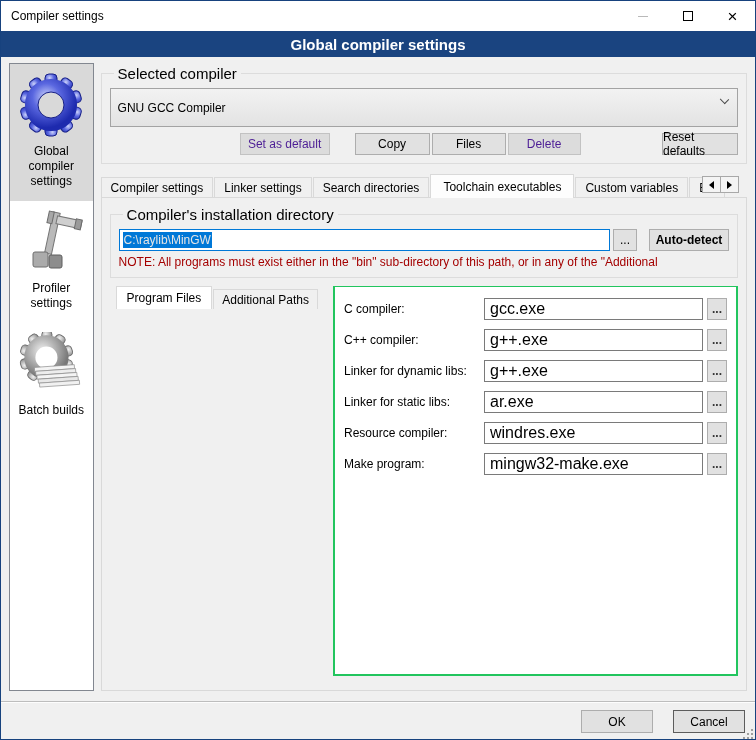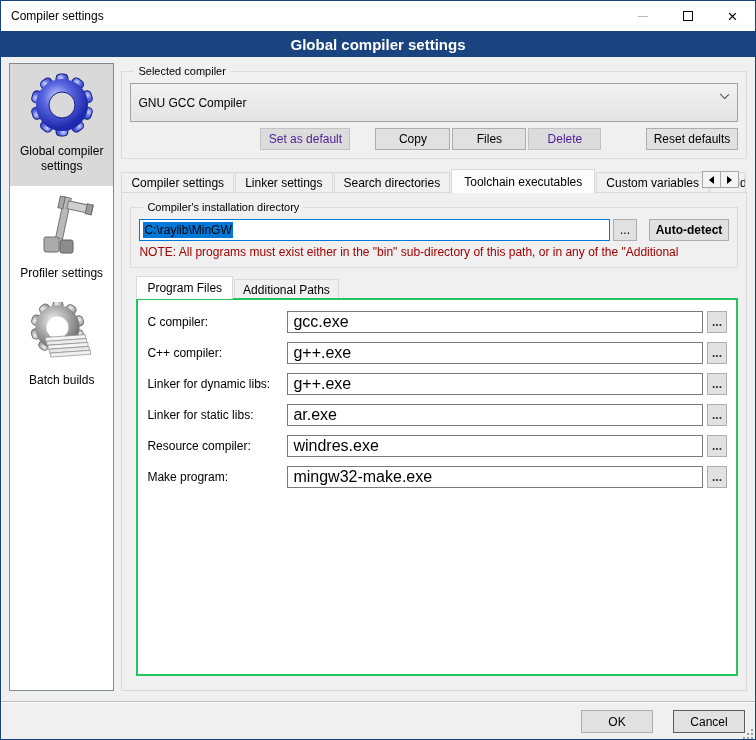--- a/index.html
+++ b/index.html
@@ -23,57 +23,57 @@
   .sidebar { width:127px; background:#fff; border:1px solid #828790; margin-right:7px; display:flex; flex-direction:column; overflow:hidden; }
   .side-item { display:flex; flex-direction:column; align-items:center; padding:9px 2px 12px 2px; cursor:default; }
   .side-item.selected { background:#d9d9d9; }
   .side-item .icon { width:64px; height:64px; }
   .side-label { margin-top:7px; text-align:center; line-height:1.25; }
 
   .main { flex:1; display:flex; flex-direction:column; }
 
   
   fieldset { border:1px solid #dcdcdc; padding:6px 8px 8px 8px; }
-  legend { padding:0 4px; margin-left:4px; font-size:11px; }
+  legend { padding:0 4px; margin-left:4px; font-size:15px; }
 
   .fs-compiler { margin-top:2px; flex:0 0 auto; }
   .combo { height:39px; background:linear-gradient(#f2f2f2,#e3e3e3); border:1px solid #a3a3a3; display:flex; align-items:center; padding:0 7px; position:relative; }
   .combo .chev { position:absolute; right:9px; top:7px; width:7px; height:7px; border-right:1.4px solid #4a4a4a; border-bottom:1.4px solid #4a4a4a; transform:rotate(45deg) scale(1,0.9); }
   .btn { height:22px; background:#e1e1e1; border:1px solid #adadad; display:flex; align-items:center; justify-content:center; font-size:12px; cursor:default; }
   .btn.disabled { background:#dcdcdc; border-color:#c2c2c2; color:#4c1d95; }
   .cmp-btn-row { display:flex; margin-top:6px; align-items:center; }
   .b-setdef { width:90px; margin-left:130px; }
   .b-copy { width:75px; margin-left:25px; }
   .b-rename { width:74px; margin-left:2px; }
   .b-delete { width:73px; margin-left:2px; }
-  .b-reset { width:92px; margin-left:auto; }
+  .b-reset { width:76px; margin-left:auto; }
 
   
   .tabstrip { margin-top:10px; height:24px; display:flex; align-items:flex-end; position:relative; flex:0 0 auto; overflow:hidden; }
   .tab { height:21px; padding:0 9px; background:#f0f0f0; border:1px solid #d9d9d9; border-bottom:none; display:flex; align-items:center; white-space:nowrap; margin-right:1px; cursor:default; flex:0 0 auto; }
   .tab.active { height:24px; background:#fdfdfd; position:relative; z-index:3; padding:0 12px; }
   .tab.clipped { max-width:36px; overflow:hidden; }
   .tab-arrows { position:absolute; right:8px; top:2px; display:flex; z-index:4; }
   .tab-arrow { width:19px; height:17px; background:#f4f4f4; border:1px solid #a8a8a8; display:flex; align-items:center; justify-content:center; }
   .tab-arrow + .tab-arrow { margin-left:-1px; }
   .tri-l { width:0; height:0; border-top:4px solid transparent; border-bottom:4px solid transparent; border-right:5px solid #000; }
   .tri-r { width:0; height:0; border-top:4px solid transparent; border-bottom:4px solid transparent; border-left:5px solid #000; }
 
   
   .tabpage { flex:1; border:1px solid #d9d9d9; background:#f0f0f0; margin-top:-1px; z-index:1; display:flex; flex-direction:column; overflow:hidden; }
   .fs-dir { margin:8px 8px 0 8px; flex:0 0 auto; }
   .dir-row { display:flex; align-items:center; }
   .focus-input { flex:1; height:22px; background:#fff; border:1px solid #0078d7; display:flex; align-items:center; padding:0 3px; overflow:hidden; white-space:nowrap; }
-  .sel-text { background:#0078d7; color:#000000; padding:1px 1px; }
+  .sel-text { background:#0078d7; color:#e5e5e5; padding:1px 1px; }
   .browse-sm { width:24px; margin-left:3px; flex:0 0 auto; }
   .b-autodetect { width:80px; margin-left:12px; flex:0 0 auto;font-weight:bold; }
   .note { margin-top:4px; color:#a40000; white-space:nowrap; overflow:hidden; }
 
   
-  .inner-nb { margin:8px 8px 14px 14px; flex:1; display:flex; flex-direction:column; overflow:hidden; }
+  .inner-nb { margin:8px 8px 14px 14px; flex:1; display:flex; flex-direction:row; overflow:hidden;gap:14px; }
   .subtabs { display:flex; align-items:flex-end; height:23px; flex:0 0 auto; }
   .subtab { height:20px; padding:0 8px; background:#f0f0f0; border:1px solid #d9d9d9; border-bottom:none; display:flex; align-items:center; margin-right:1px; white-space:nowrap; cursor:default; }
   .subtab.active { height:23px; background:#fff; z-index:3; padding:0 10px; }
   .inner-page { flex:1; background:#fff; border:2px solid #22c55e; margin-top:-1px; padding:11px 9px; overflow:hidden; }
 
   .form-row { display:flex; align-items:center; margin-bottom:9px; }
   .form-label { width:140px; flex:0 0 auto; }
   .form-input { flex:1; height:22px; border:1px solid #7a7a7a; background:#fff; font-family:"Liberation Sans","DejaVu Sans",sans-serif; font-size:16px; padding:0 5px; }
   .browse-row { width:20px; height:22px; margin-left:4px; flex:0 0 auto; font-weight:bold; color:#333; }
   .row-combo-wrap { flex:1; display:flex; }

